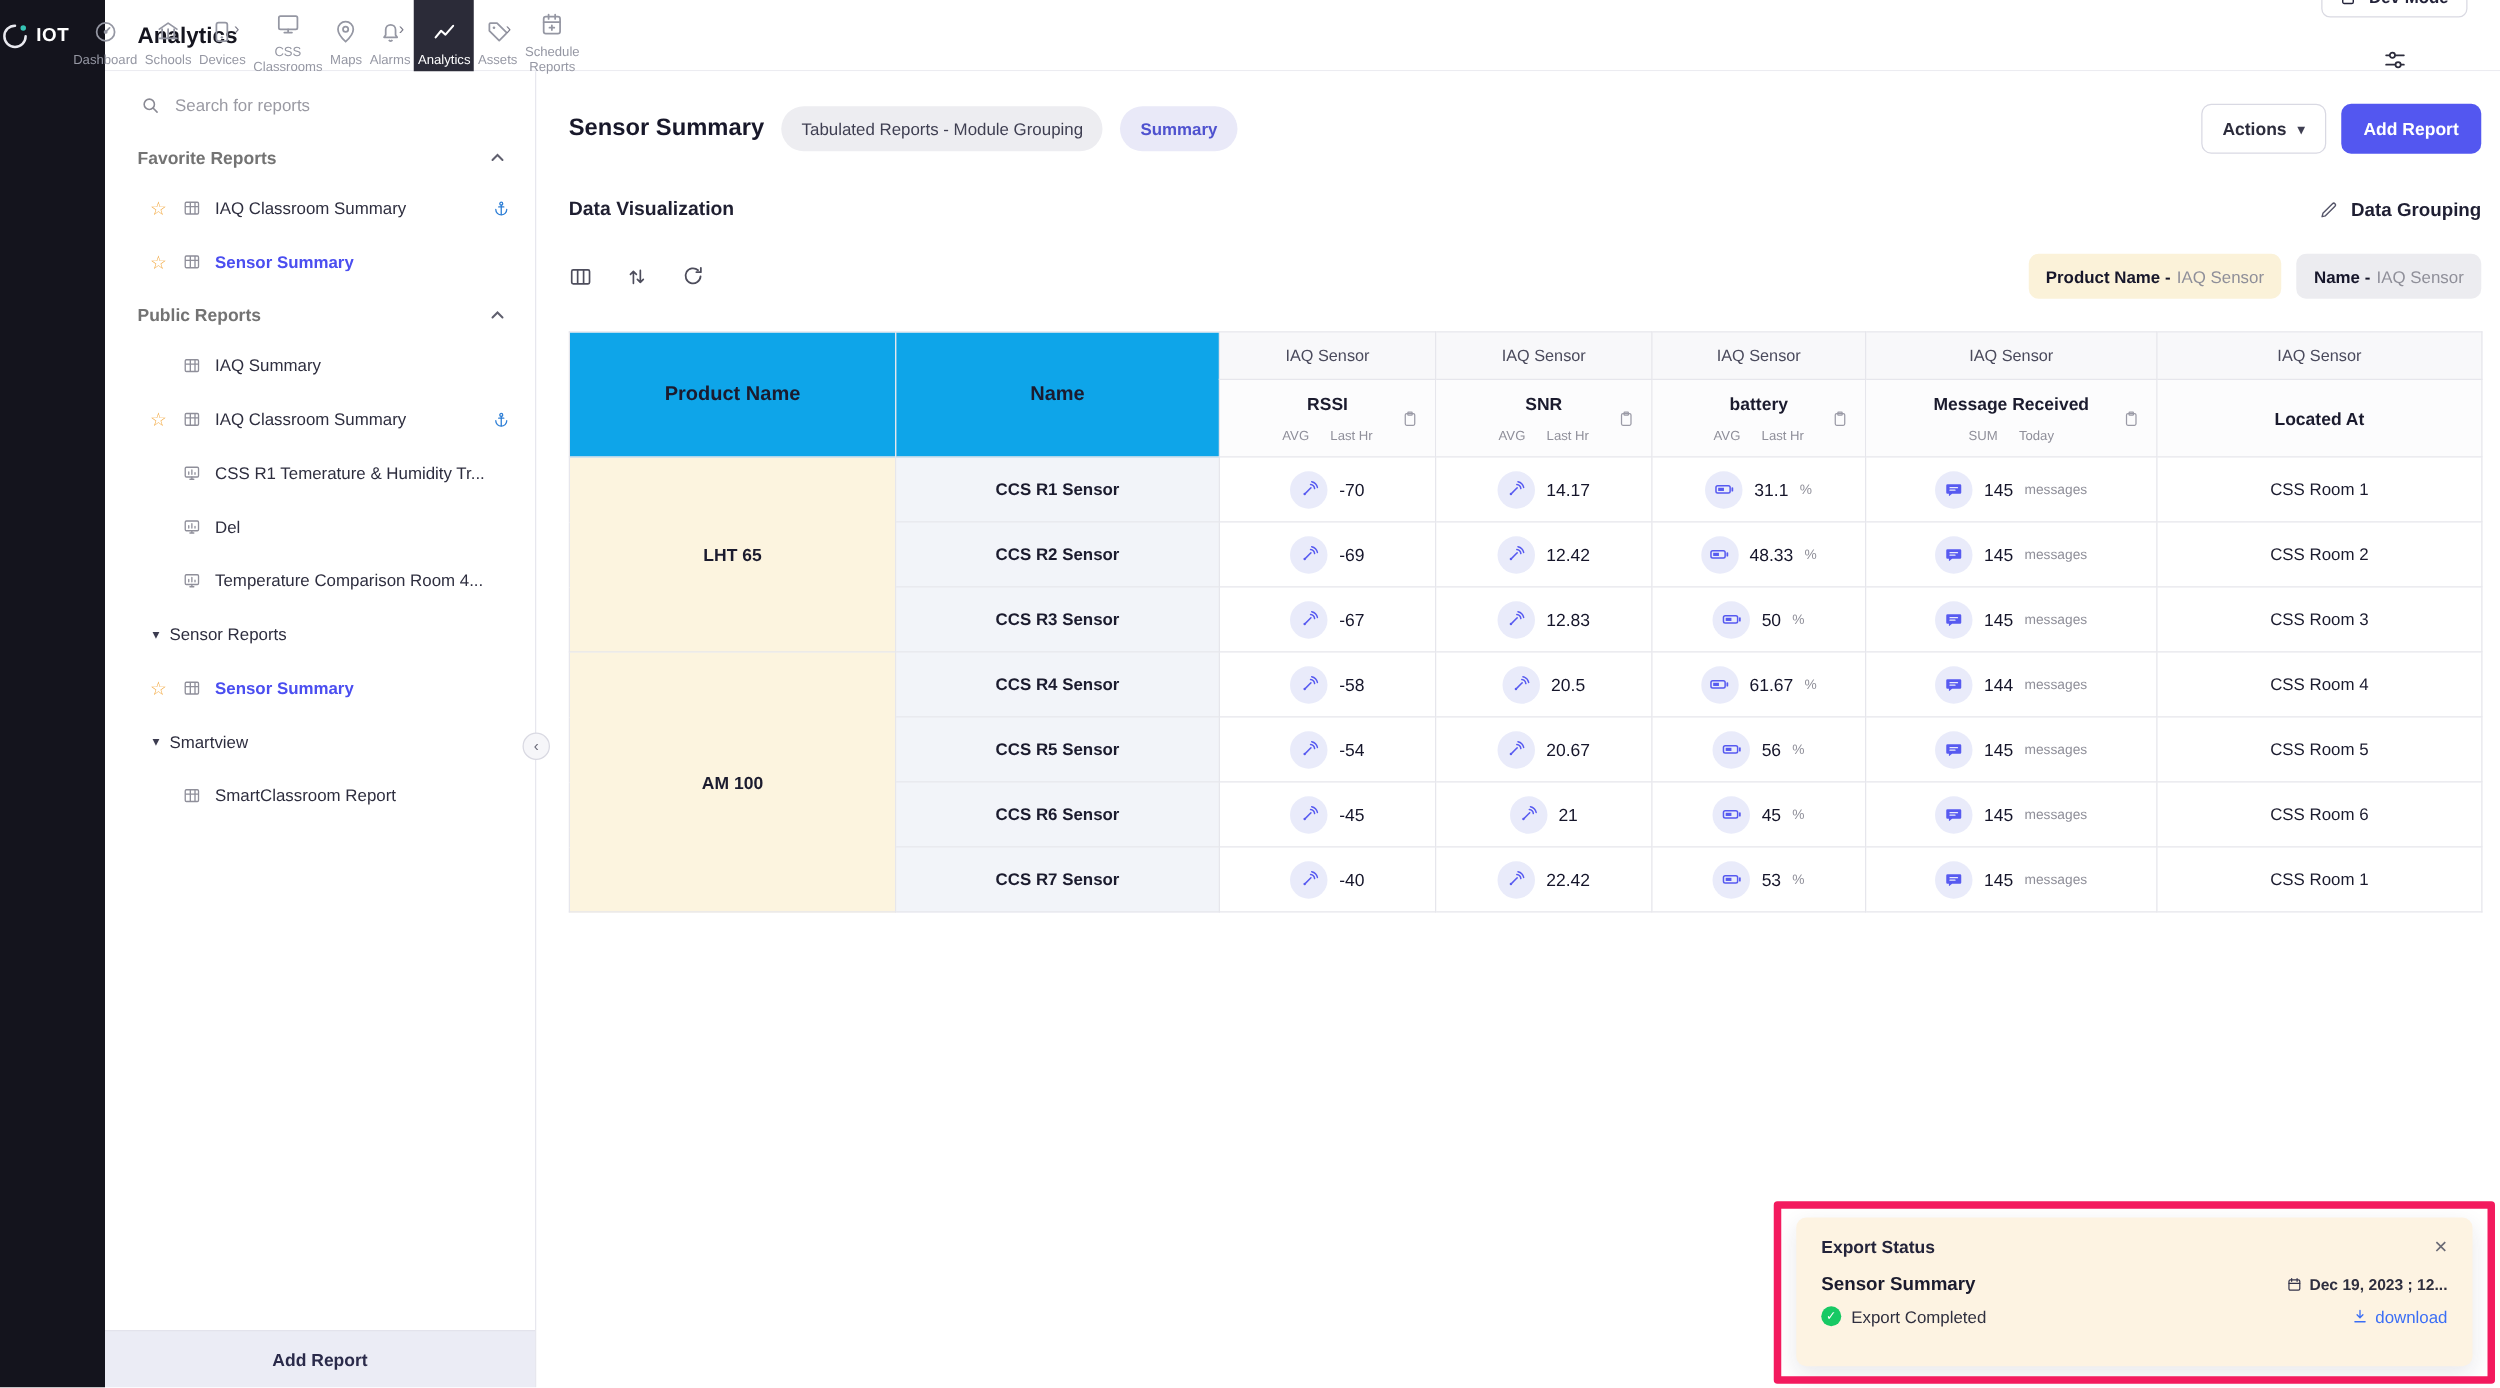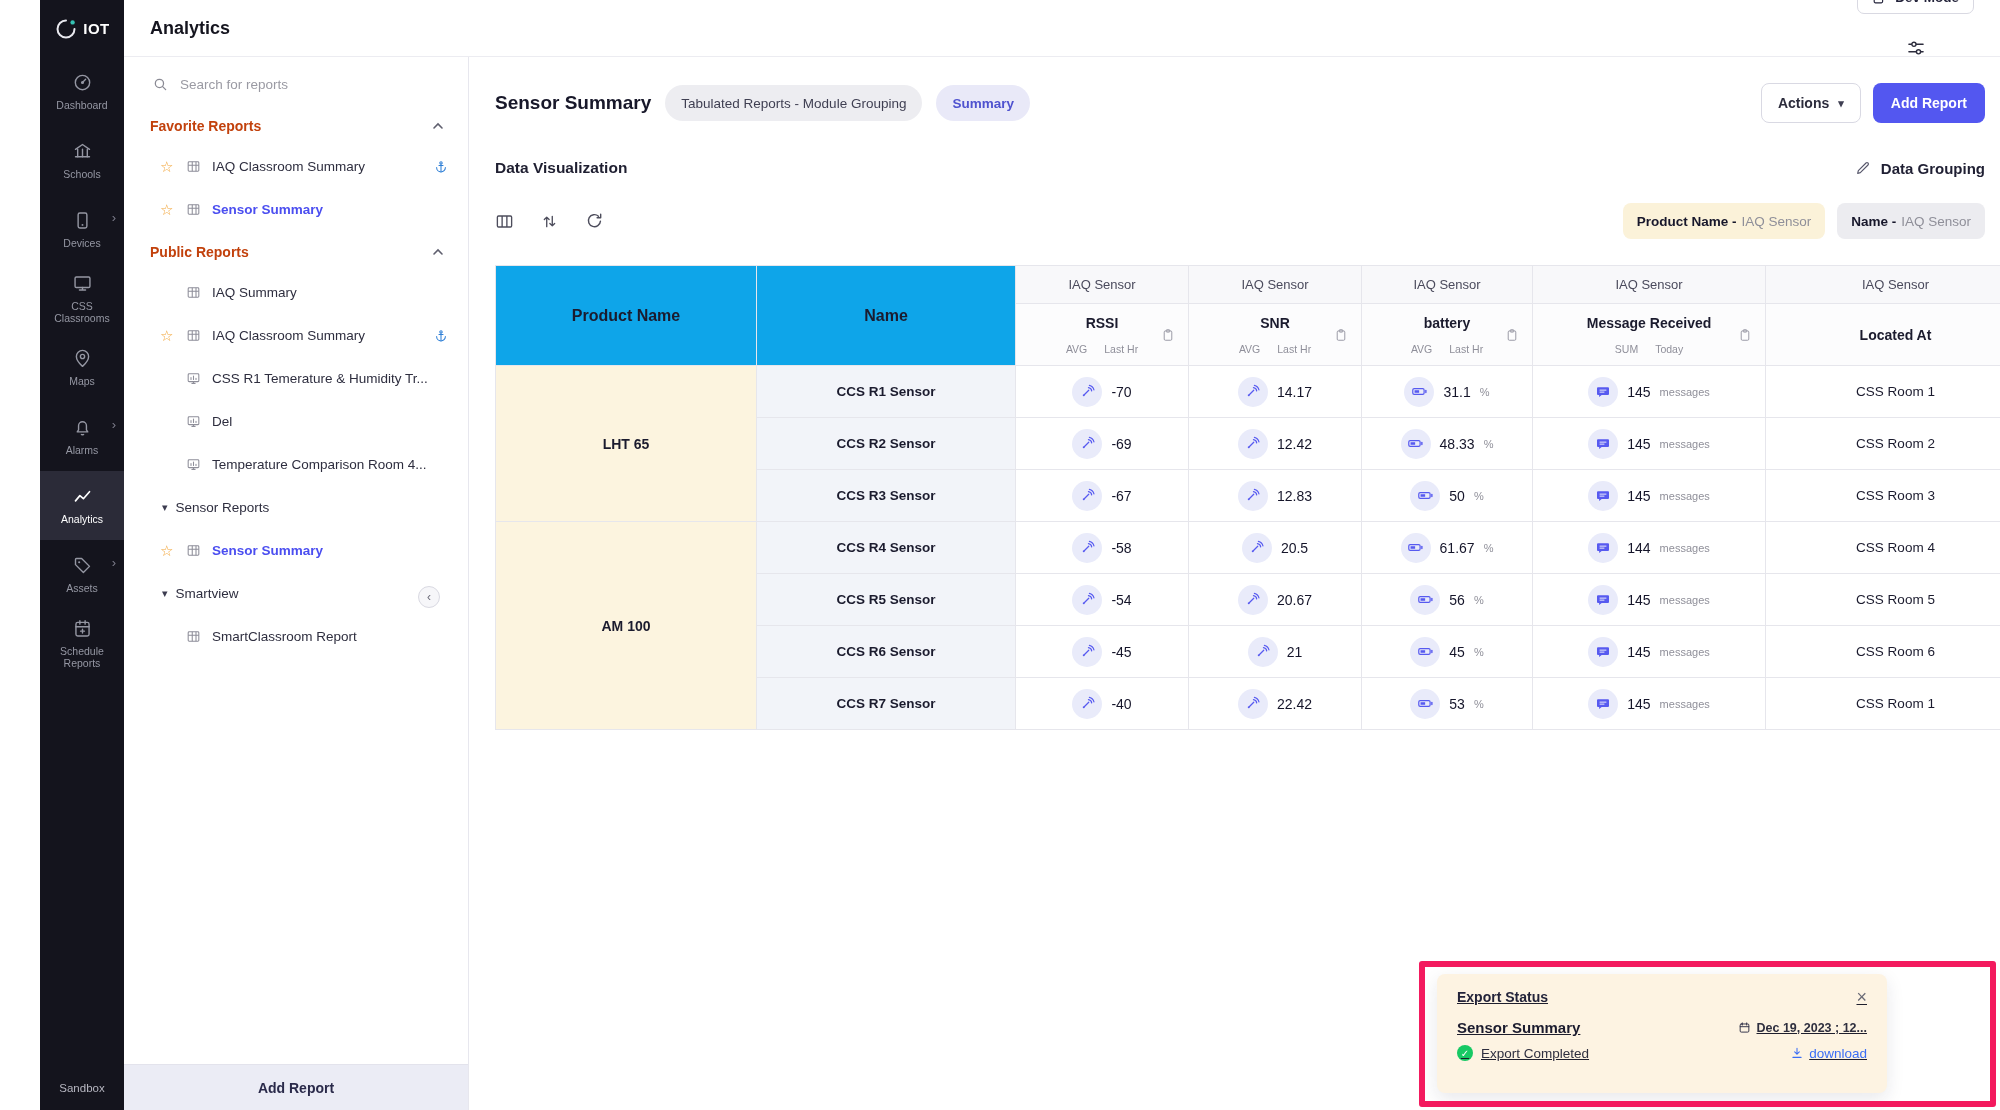--- a/index.html
+++ b/index.html
@@ -2,21 +2,21 @@
 <html><head>
 <meta charset="utf-8">
 <style>
   * { box-sizing: border-box; margin: 0; padding: 0; }
   html,body { width:2000px; height:1110px; overflow:hidden; }
   body { font-family:"Liberation Sans", sans-serif; background:#fff; color:#1e1e2d; position:relative; }
 
   .app { display:flex; height:1110px; }
 
   
-  .dark-nav { width:84px; background:#14141d; color:#9597a3; display:flex; flex-direction:column; flex-shrink:0;margin-left:40px; }
+  .dark-nav { width:84px; background:#14141d; color:#9597a3; display:flex; flex-direction:row; flex-shrink:0; }
   .logo { height:57px; display:flex; align-items:center; justify-content:center; gap:5px; cursor:pointer; }
   .logo-text { color:#fff; font-weight:bold; font-size:15px; letter-spacing:.5px; }
   .nav-item { height:69px; display:flex; flex-direction:column; align-items:center; justify-content:center; gap:5px; font-size:10.5px; text-align:center; position:relative; cursor:pointer; padding:0 3px; line-height:1.15; }
   .nav-item.active { background:#2b2b38; color:#fff; }
   .nav-ic { display:flex; align-items:center; justify-content:center; height:22px; }
   .nav-chevron { position:absolute; right:8px; top:16px; font-size:13px; color:#7c7c8a; }
   .nav-spacer { flex:1; }
   .sandbox { text-align:center; padding-bottom:16px; font-size:11.5px; color:#b6b6c0; }
 
   
@@ -29,21 +29,21 @@
   .hdr-ic { color:#2c2c3c; display:flex; cursor:pointer; }
   .avatar { width:34px; height:34px; border-radius:50%; background:radial-gradient(circle at 35% 30%, #c9a077, #7c4d2b 75%); border:1px solid #d8d8e0; cursor:pointer; }
 
   .body-row { flex:1; display:flex; min-height:0; }
 
   
   .reports-panel { width:345px; border-right:1px solid #e7e7ee; background:#fff; position:relative; flex-shrink:0; }
   .search-row { display:flex; align-items:center; gap:11px; padding:19px 20px 12px 28px; color:#8a8a94; }
   .search-row input { border:none; outline:none; font-size:13.5px; color:#2a2a3a; width:240px; font-family:inherit; }
   .search-row input::placeholder { color:#9a9aa3; }
-  .rp-section-hd { display:flex; align-items:center; padding:13px 24px 11px 26px; font-size:14px; font-weight:700; color:#c2410c; cursor:pointer; }
+  .rp-section-hd { display:flex; align-items:center; padding:13px 24px 11px 26px; font-size:14px; font-weight:700; color:#737373; cursor:pointer; }
   .rp-section-hd .chev { margin-left:auto; display:flex; }
   .rp-row { height:43px; display:flex; align-items:center; padding-left:36px; padding-right:20px; cursor:pointer; }
   .slot-star { width:26px; font-size:15px; color:#f2a63b; flex-shrink:0; }
   .slot-icon { width:26px; color:#8f8f9a; display:flex; flex-shrink:0; }
   .rp-label { font-size:13.5px; color:#2e2e3f; white-space:nowrap; overflow:hidden; text-overflow:ellipsis; }
   .rp-row.selected .rp-label { color:#4b4ef0; font-weight:600; }
   .slot-anchor { margin-left:auto; color:#2e7fd6; display:flex; flex-shrink:0; }
   .rp-folder { height:43px; display:flex; align-items:center; padding-left:38px; gap:8px; cursor:pointer; }
   .folder-caret { font-size:11px; color:#3c3c50; }
   .rp-footer { position:absolute; bottom:0; left:0; width:100%; height:46px; background:#ebecf5; border-top:1px solid #e3e3ec; display:flex; align-items:center; justify-content:center; font-size:14px; font-weight:700; color:#2a2a4a; cursor:pointer; }
@@ -89,21 +89,21 @@
   .product-cell { background:#fcf4df !important; font-weight:700; }
   .name-cell { background:#f2f4f9 !important; font-weight:700; font-size:13.5px !important; }
   .cellwrap { display:flex; align-items:center; justify-content:center; gap:9px; }
   .badge { width:30px; height:30px; border-radius:50%; background:#e9ebfa; display:inline-flex; align-items:center; justify-content:center; color:#575af0; flex-shrink:0; }
   .val { font-size:14px; color:#15152a; }
   .unit { font-size:11px; color:#8f8f99; }
   .room-cell { font-size:13.5px !important; }
 
   
   .annotation-rect { position:absolute; left:1419px; top:961px; width:577px; height:146px; border:6px solid #f31a5e; border-radius:3px; pointer-events:none; z-index:20; }
-  .export-toast { position:absolute; left:1437px; top:974px; width:450px; height:119px; background:#fdf3e2; border-radius:8px; box-shadow:0 6px 18px rgba(30,30,60,.10); padding:14px 20px 12px 20px; z-index:19;text-decoration:underline; }
+  .export-toast { position:absolute; left:1437px; top:974px; width:541px; height:119px; background:#fdf3e2; border-radius:8px; box-shadow:0 6px 18px rgba(30,30,60,.10); padding:14px 20px 12px 20px; z-index:19; }
   .toast-head { display:flex; align-items:center; }
   .toast-title { font-size:14px; font-weight:700; color:#23233a; }
   .toast-close { margin-left:auto; font-size:18px; color:#6a6a75; cursor:pointer; line-height:1; }
   .toast-mid { margin-top:13px; display:flex; align-items:center; }
   .toast-report { font-size:15px; font-weight:700; color:#1b1b2e; }
   .toast-date { margin-left:auto; display:flex; align-items:center; gap:6px; font-size:12.5px; font-weight:600; color:#2f2f3f; }
   .toast-foot { margin-top:9px; display:flex; align-items:center; }
   .check { width:16px; height:16px; border-radius:50%; background:#17c964; color:#fff; font-size:10px; display:inline-flex; align-items:center; justify-content:center; margin-right:8px; }
   .toast-status { font-size:13.5px; color:#2f2f3f; }
   .dl { margin-left:auto; display:flex; align-items:center; gap:5px; color:#3b6ef5; font-size:13.5px; cursor:pointer; }

